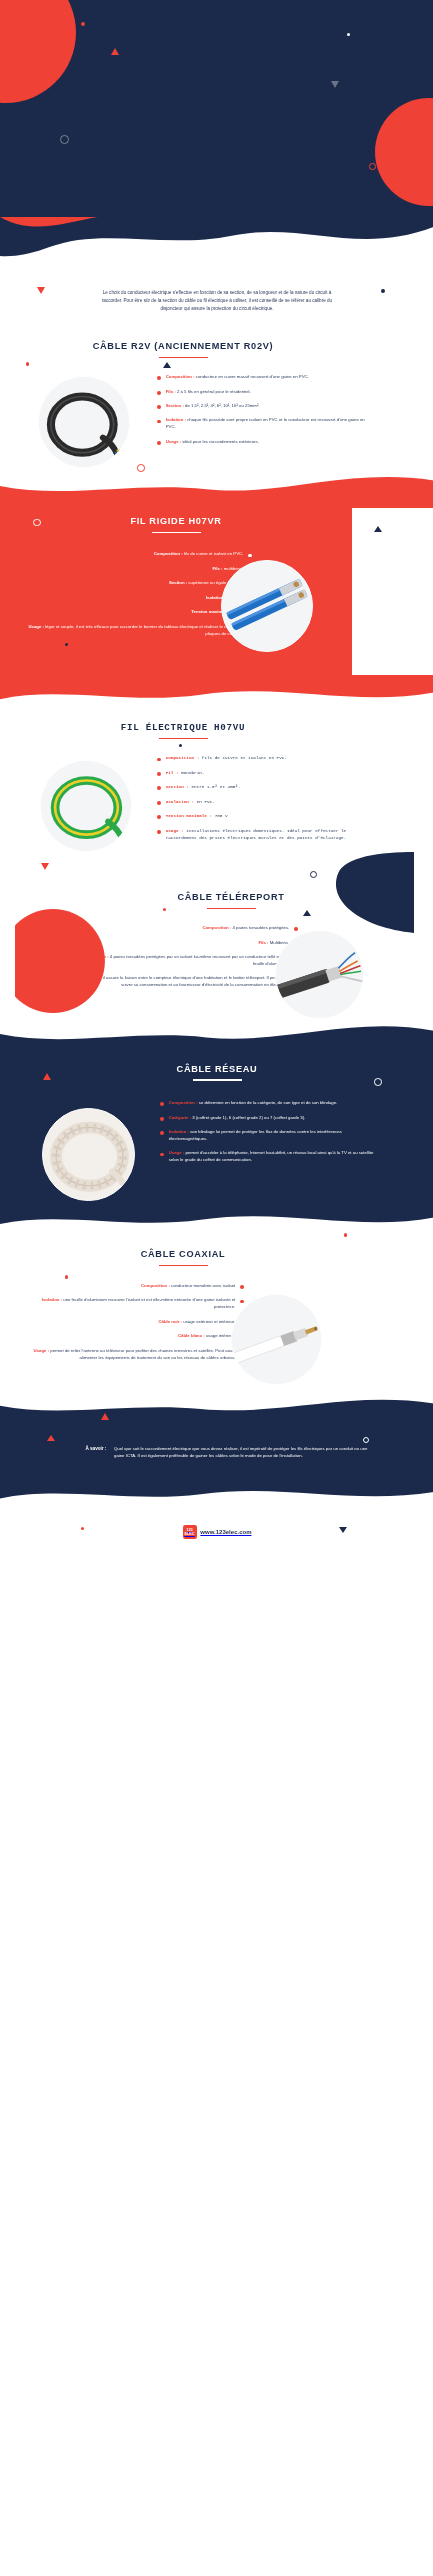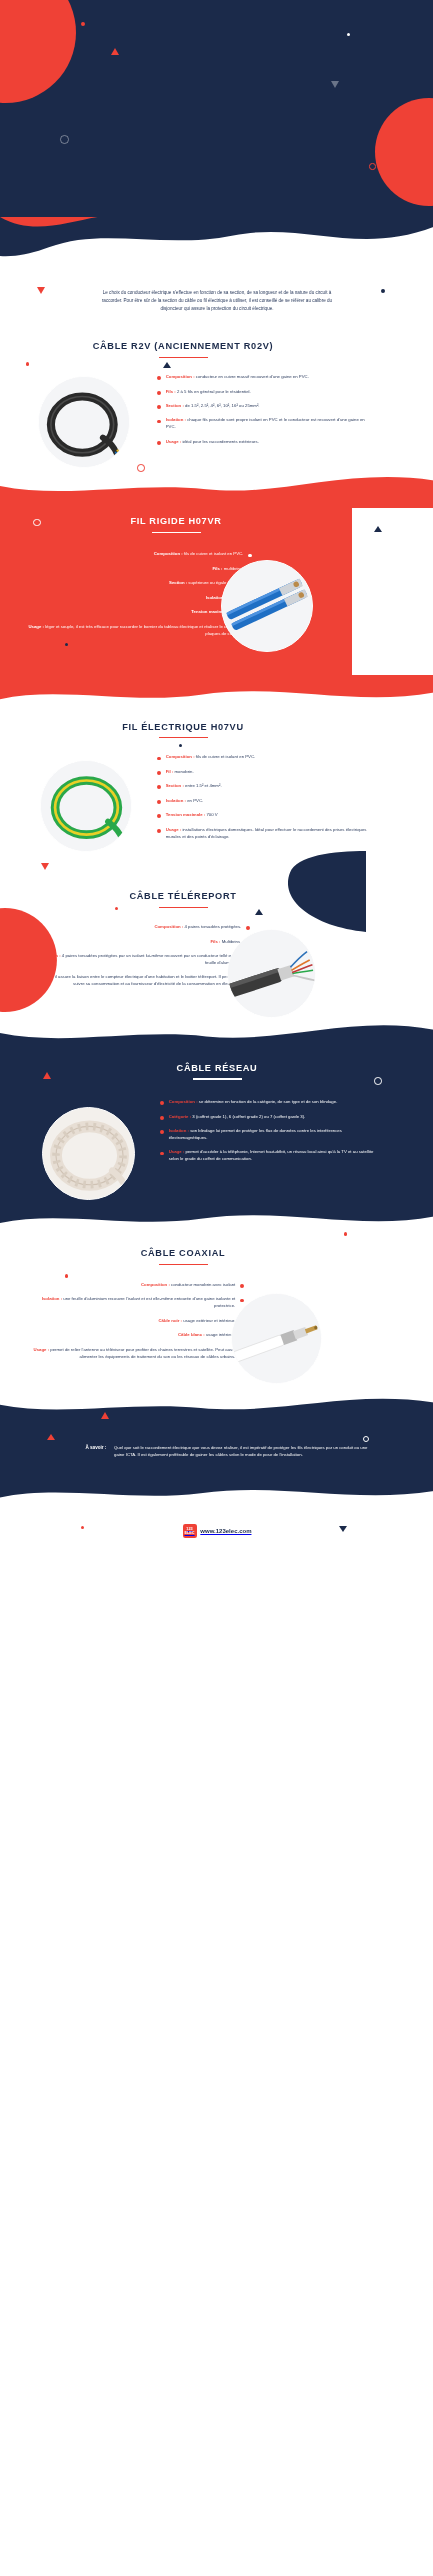--- a/index.html
+++ b/index.html
@@ -335,21 +335,21 @@
         <span class="bullet"></span>
       </div>
     </div>
   </div>
 
   <svg width="434" height="33" viewBox="0 0 800 60" preserveAspectRatio="none" style="display:block;margin-top:-0.5px;">
     <path d="M0,0 L800,0 L800,32 C650,58 520,14 370,36 C240,54 110,20 0,44 Z" fill="#ef4136"></path>
   </svg>
 
   
-  <div class="section" style="padding:14px 0 25px;">
+  <div class="section" style="padding:14px 0 25px;font-family:Liberation Mono, monospace;">
     <div class="sec-title">FIL ÉLECTRIQUE H07VU</div>
     <div class="sec-rule"></div>
 
     <div class="img-circle" style="left:40px;top:52px;width:92px;height:92px;">
       <svg viewBox="0 0 170 170" width="92" height="92">
         <rect width="170" height="170" fill="#f4f5f7"></rect>
         <ellipse cx="84" cy="86" rx="58" ry="50" fill="none" stroke="#2aa84a" stroke-width="16"></ellipse>
         <ellipse cx="84" cy="86" rx="58" ry="50" fill="none" stroke="#e8d027" stroke-width="5"></ellipse>
         <ellipse cx="84" cy="86" rx="42" ry="34" fill="#f4f5f7"></ellipse>
         <path d="M124,112 C140,124 146,134 150,144" stroke="#2aa84a" stroke-width="11" fill="none" stroke-linecap="round"></path>
@@ -383,21 +383,21 @@
         <span class="rtext"><span class="rlabel">Tension maximale :</span><span class="rbody"> 700 V</span></span>
       </div>
       <div class="row">
         <span class="bullet"></span>
         <span class="rtext"><span class="rlabel">Usage :</span><span class="rbody"> installations électriques domestiques. Idéal pour effectuer le raccordement des prises électriques murales et des points d'éclairage.</span></span>
       </div>
     </div>
   </div>
 
   
-  <div class="section" style="padding:18.4px 0 25px;">
+  <div class="section" style="padding:18.4px 0 25px;margin-left:48px;">
     <svg width="434" height="81" viewBox="0 0 800 150" preserveAspectRatio="none" style="position:absolute;right:0;top:-22px;">
       <path d="M800,0 L800,150 C700,140 640,90 660,40 C672,8 740,0 800,0 Z" fill="#1b2a4a"></path>
     </svg>
     <svg width="130" height="130" viewBox="0 0 240 240" style="position:absolute;left:-33px;top:22px;">
       <circle cx="70" cy="120" r="96" fill="#ef4136"></circle>
     </svg>
 
     <div class="sec-title" style="position:relative;">CÂBLE TÉLÉREPORT</div>
     <div class="sec-rule"></div>
 

